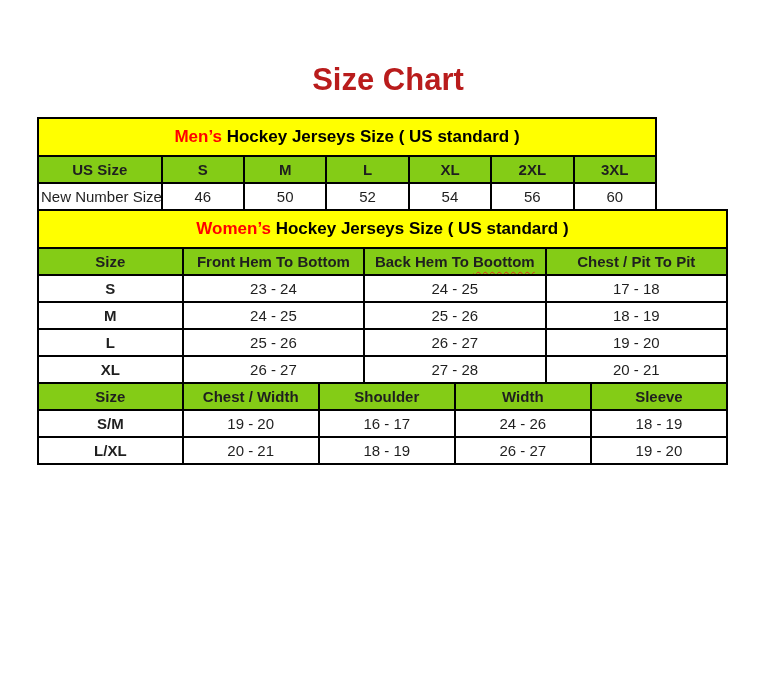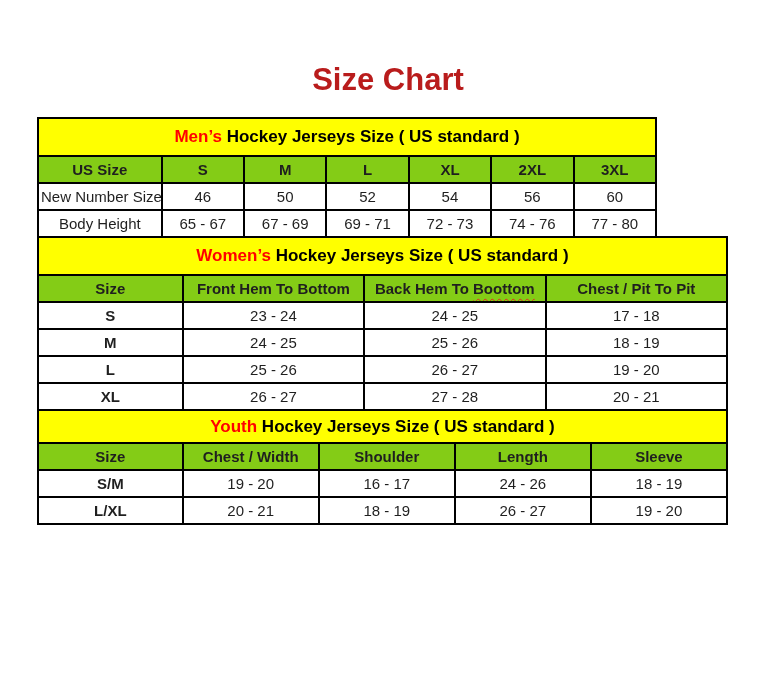--- a/index.html
+++ b/index.html
@@ -70,29 +70,20 @@
       <tbody>
           <tr>
             <td>New Number Size</td>
             <td>46</td>
             <td>50</td>
             <td>52</td>
             <td>54</td>
             <td>56</td>
             <td>60</td>
           </tr>
-          <tr>
-            <td>Body Height</td>
-            <td>65 - 67</td>
-            <td>67 - 69</td>
-            <td>69 - 71</td>
-            <td>72 - 73</td>
-            <td>74 - 76</td>
-            <td>77 - 80</td>
-          </tr>
         </tbody>
     </table>
 
     <table class="t-women">
       <colgroup>
         <col class="c0">
           <col class="c">
           <col class="c">
           <col class="c">
       </colgroup>
@@ -137,28 +128,25 @@
 
     <table class="t-youth">
       <colgroup>
         <col class="c0">
           <col class="c">
           <col class="c">
           <col class="c">
           <col class="c">
       </colgroup>
       <thead>
-        <tr class="band">
-          <th colspan="5"><span class="accent">Youth</span><span> Hockey Jerseys Size ( US standard )</span></th>
-        </tr>
         <tr class="cols">
           <th>Size</th>
           <th>Chest / Width</th>
           <th>Shoulder</th>
-          <th>Length</th>
+          <th>Width</th>
           <th>Sleeve</th>
         </tr>
       </thead>
       <tbody>
           <tr>
             <td>S/M</td>
             <td>19 - 20</td>
             <td>16 - 17</td>
             <td>24 - 26</td>
             <td>18 - 19</td>

